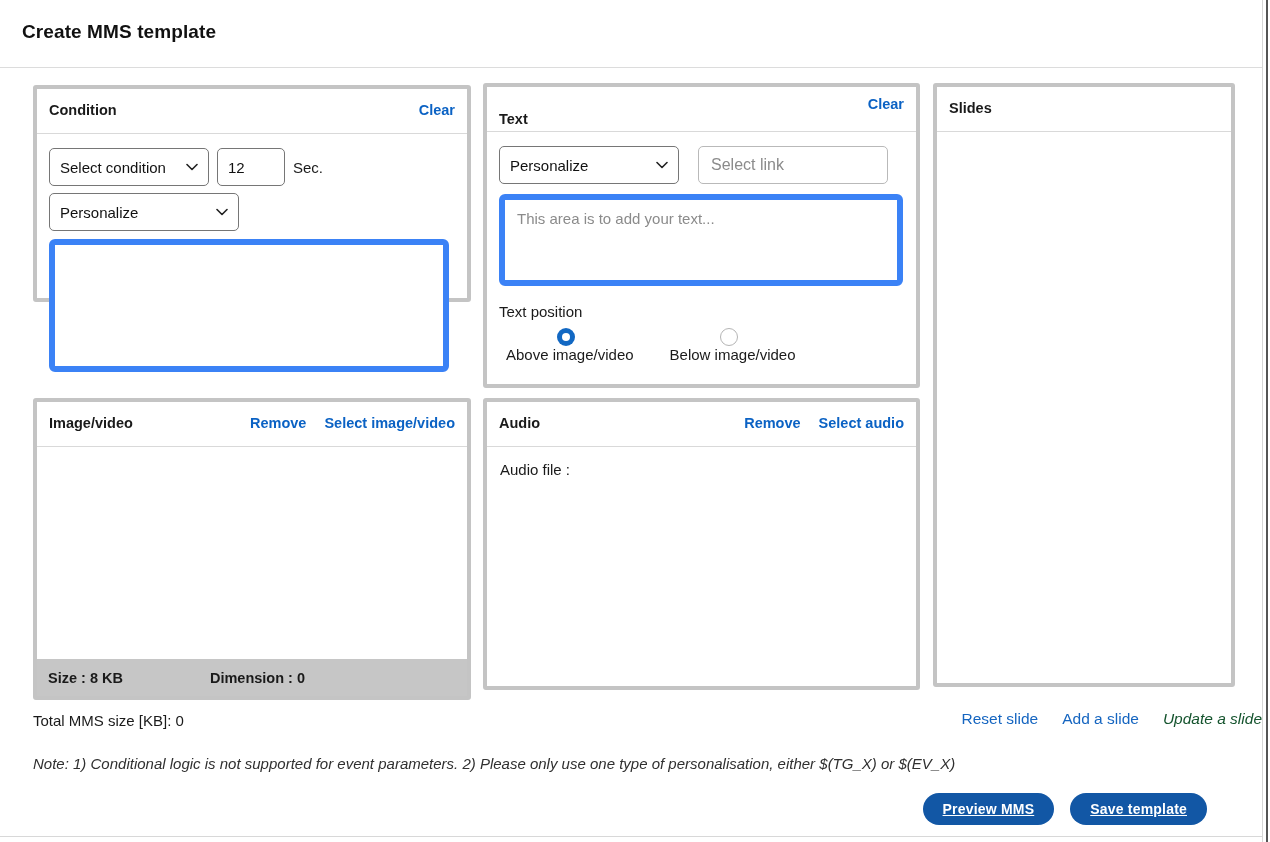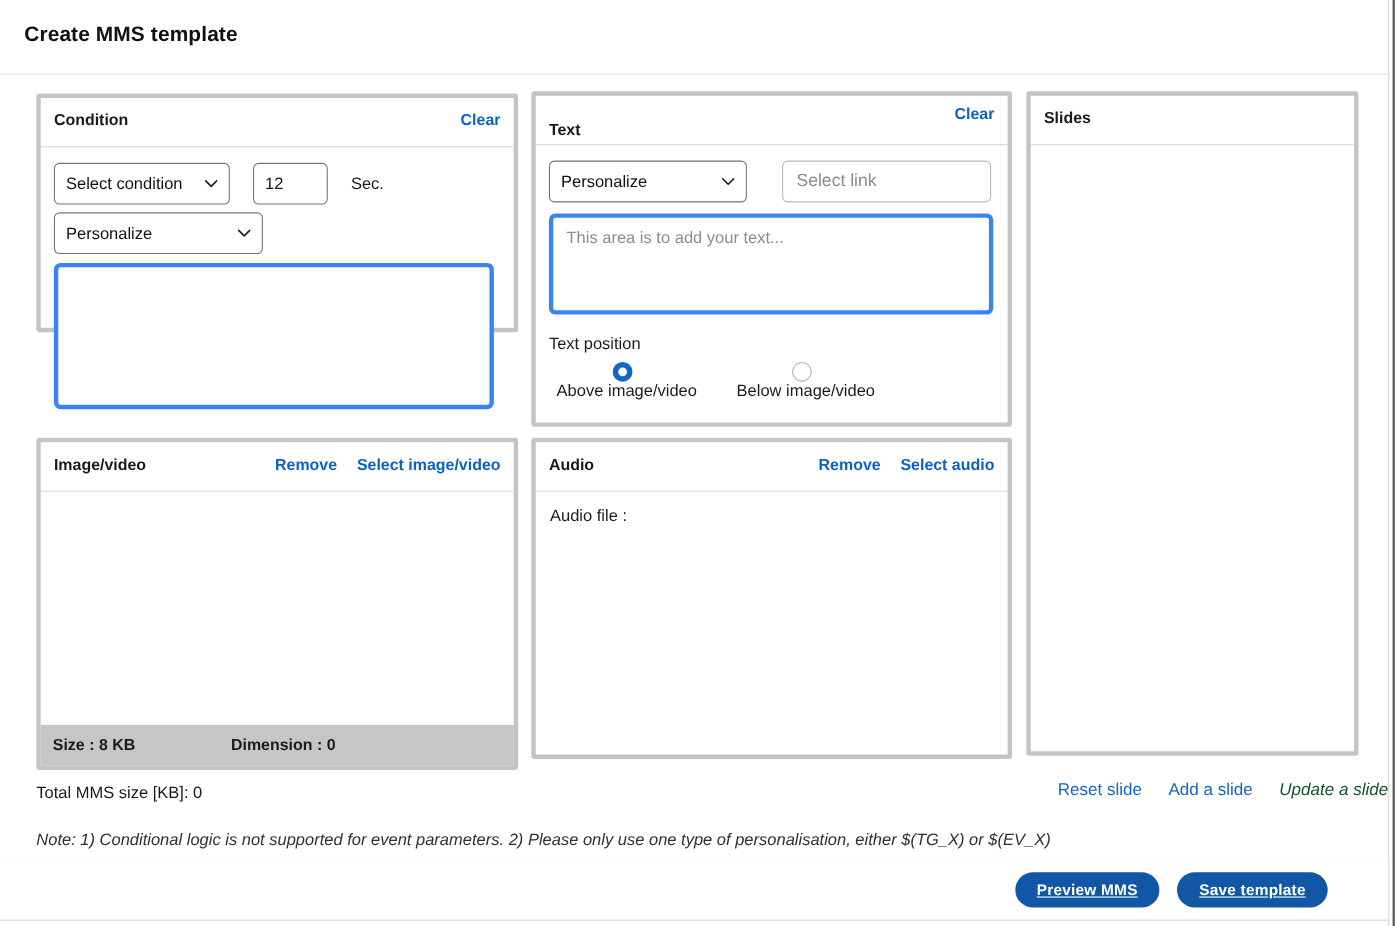--- a/index.html
+++ b/index.html
@@ -50,40 +50,40 @@
     position: absolute; right: 12px; top: 13px;
     display: flex; gap: 18px; align-items: center;
   }
   .link {
     color: #0b62c4; font-size: 14.5px; font-weight: bold;
     text-decoration: none; cursor: pointer; white-space: nowrap;
   }
   .panel-body { position: relative; }
 
   
-  .ctl-row { display: flex; align-items: center; gap: 21px; }
+  .ctl-row { display: flex; align-items: center; gap: 8px; }
   select.sel {
     height: 38px; border: 1px solid #767676; border-radius: 5px;
     background: #fff; font-size: 15px; font-family: "Liberation Sans", sans-serif;
     color: #111; padding: 0 8px 0 10px; appearance: none; -webkit-appearance: none;
     cursor: pointer;
   }
   .sel-wrap { position: relative; display: inline-block; }
   .sel-wrap .chev {
     position: absolute; right: 11px; top: 50%; transform: translateY(-50%);
     pointer-events: none; width: 12px; height: 8px;
   }
   input.num {
     width: 68px; height: 38px; border: 1px solid #767676; border-radius: 5px;
     background: #fff; font-size: 15px; font-family: "Liberation Sans", sans-serif;
     color: #111; padding: 0 10px;
   }
   .unit { font-size: 15px; color: #1a1a1a; }
   textarea.ta {
-    border: 4px solid #3b82f6; border-radius: 6px; background: #fff;
+    border: 6px solid #3b82f6; border-radius: 6px; background: #fff;
     font-size: 15px; font-family: "Liberation Sans", sans-serif;
     color: #15803d; padding: 10px 12px; resize: none; outline: none;
   }
   textarea.ta::placeholder { color: #8b8b8b; }
   input.txt {
     height: 38px; border: 1px solid #b9b9b9; border-radius: 5px; background: #fff;
     font-size: 16px; font-family: "Liberation Sans", sans-serif; color: #701a75;
     padding: 0 12px; outline: none;
   }
   input.txt::placeholder { color: #8b8b8b; }

